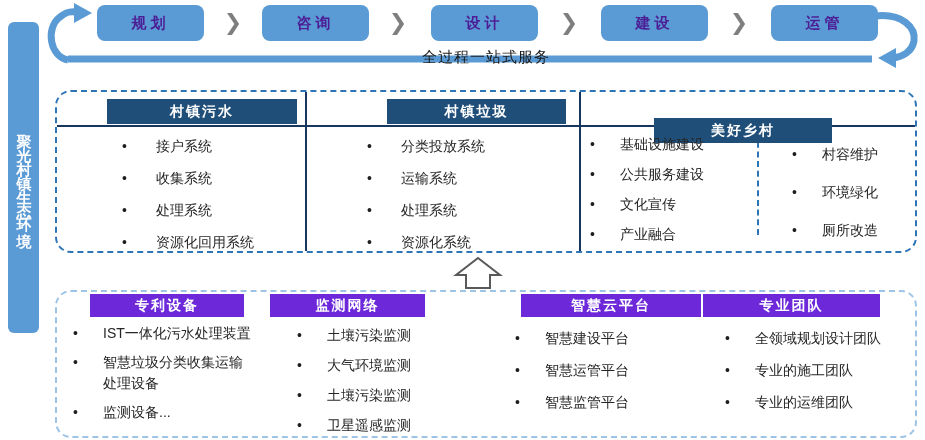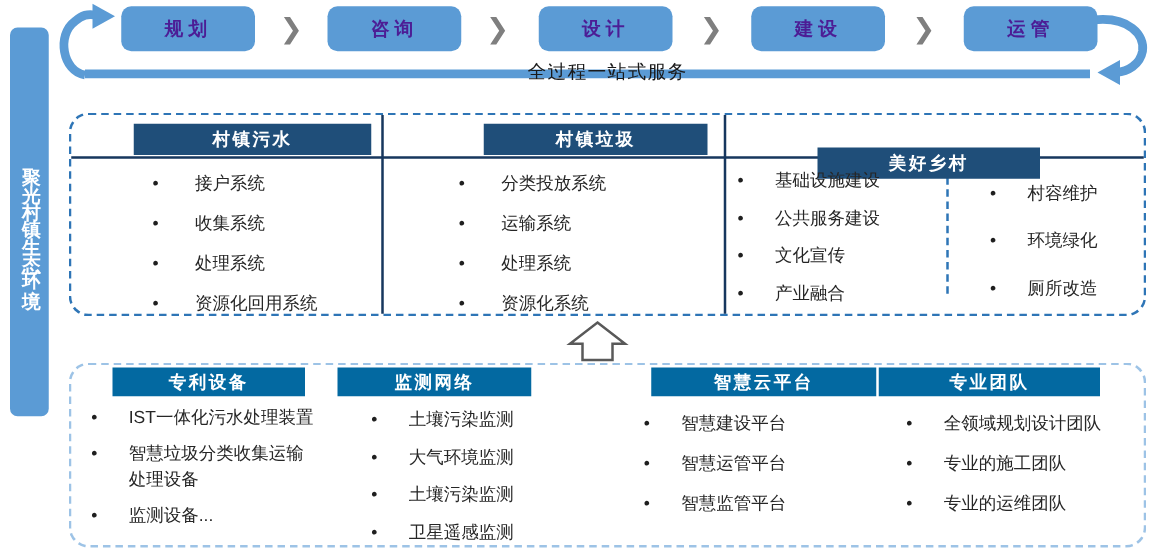--- a/index.html
+++ b/index.html
@@ -32,21 +32,21 @@
   .mid-vline1 { position:absolute; left:248px; top:0; height:100%; border-left:2px solid #17375E; }
   .mid-vline2 { position:absolute; left:522px; top:0; height:100%; border-left:2px solid #17375E; }
   .mid-subdivider { position:absolute; left:700px; top:40px; height:103px; border-left:2px dashed #2E75B6; }
   .hdr-navy { position:absolute; top:7px; height:25px; background:#1F4E79; color:#fff;
     font-size:14px; font-weight:bold; letter-spacing:2px;
     display:flex; align-items:center; justify-content:center; }
 
   
   .botbox { position:absolute; left:55px; top:290px; width:862px; height:148px;
     border:2px dashed #9DC3E6; border-radius:16px; }
-  .hdr-blue { position:absolute; top:2px; height:23px; background:#0369a1; color:#fff;
+  .hdr-blue { position:absolute; top:2px; height:23px; background:#6d28d9; color:#fff;
     font-size:14px; font-weight:bold; letter-spacing:2px;
     display:flex; align-items:center; justify-content:center; }
 
   
   .blist { position:absolute; display:flex; flex-direction:column; }
   .blist .item { display:flex; align-items:flex-start; font-size:14px; color:#262626; line-height:21px; }
   .blist .dot { width:8px; margin-right:26px; flex:none; font-size:14px; color:#1f1f1f; }
   .blist.tight .dot { margin-right:22px; }
 
   .uparrow { position:absolute; left:452px; top:255px; }
@@ -206,21 +206,21 @@
         <span>专业团队</span>
       </div>
 
     <div class="blist tight" style="left:16px; top:31px; gap:8px; width:200px;">
       <div class="item">
           <span class="dot">•</span>
           <span style="width:160px;">IST一体化污水处理装置</span>
         </div>
       <div class="item">
           <span class="dot">•</span>
-          <span style="width:150px;">智慧垃圾分类收集运输处理设备</span>
+          <span style="width:150px;font-family:Liberation Serif, serif;">智慧垃圾分类收集运输处理设备</span>
         </div>
       <div class="item">
           <span class="dot">•</span>
           <span>监测设备...</span>
         </div>
     </div>
 
     <div class="blist tight" style="left:240px; top:33px; gap:9px;">
       <div class="item">
           <span class="dot">•</span>

